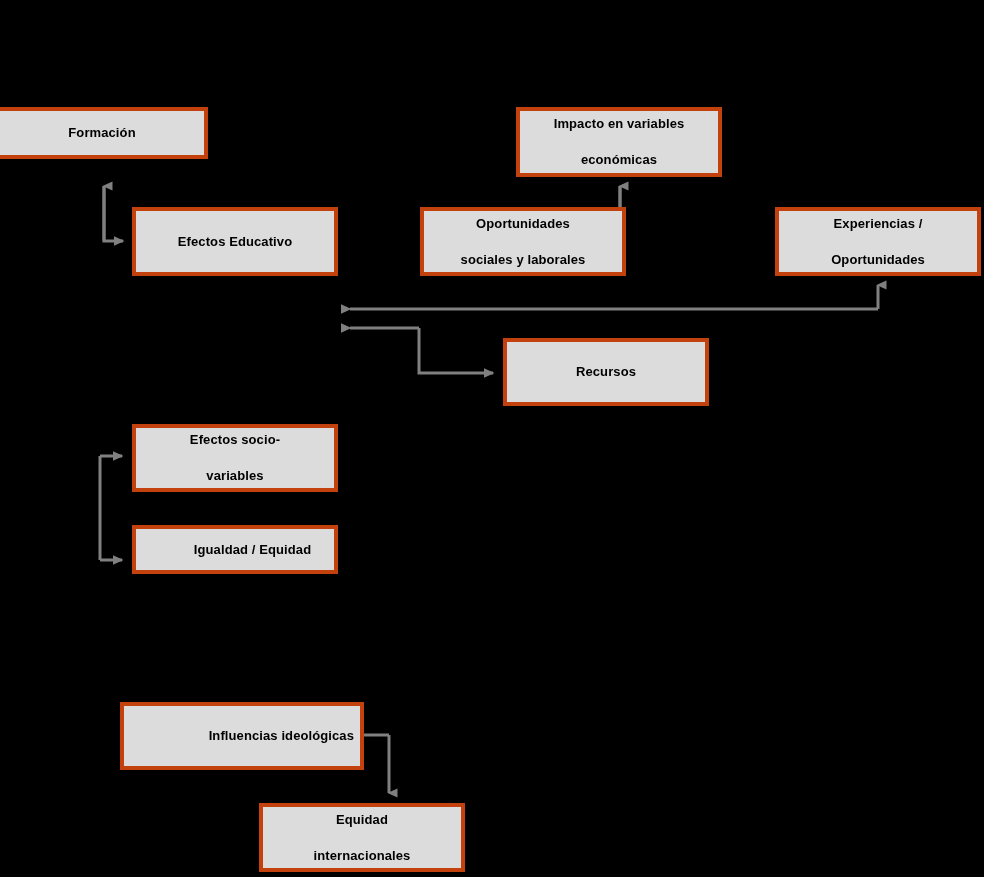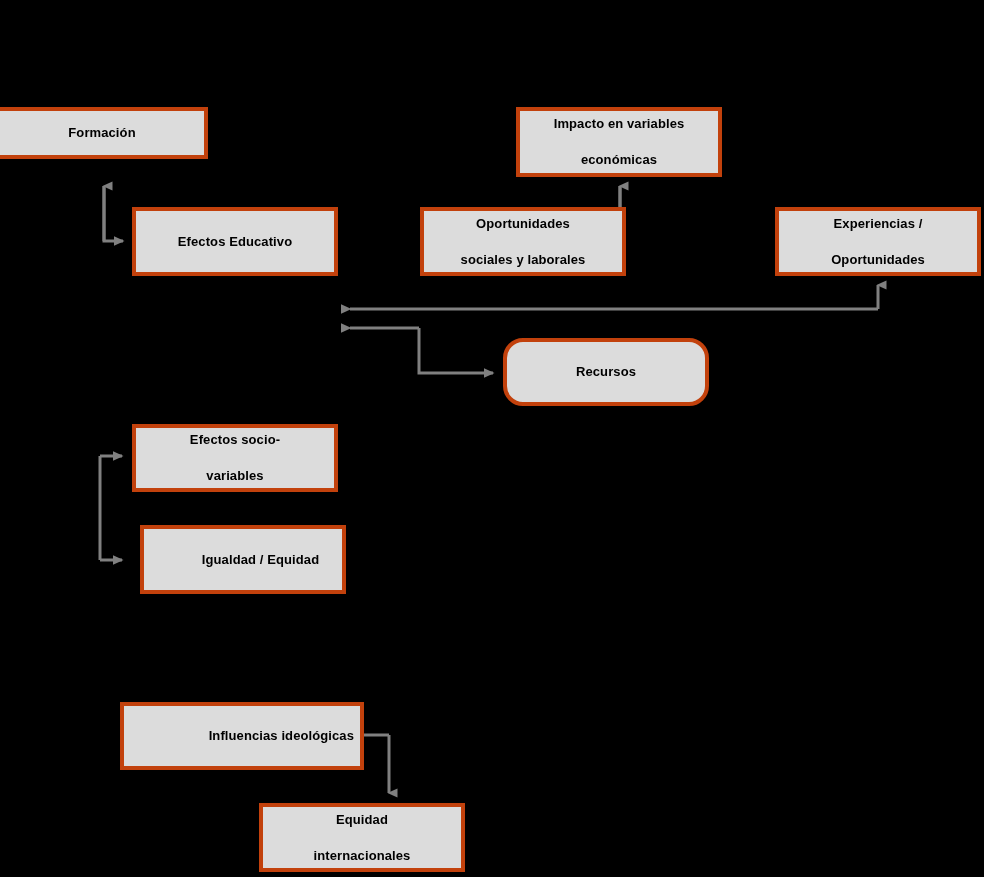--- a/index.html
+++ b/index.html
@@ -107,32 +107,32 @@
     </span>
   </div>
 
   <div class="node" style="left:775px; top:207px; width:206px; height:69px;">
     <span>
       <span>Experiencias /</span><br>
       <span>Oportunidades</span>
     </span>
   </div>
 
-  <div class="node" style="left:503px; top:338px; width:206px; height:68px;border-radius:20px;">
+  <div class="node" style="left:503px; top:338px; width:206px; height:68px;">
     <span>Recursos</span>
   </div>
 
   <div class="node" style="left:132px; top:424px; width:206px; height:68px;">
     <span>
       <span>Efectos socio-</span><br>
       <span>variables</span>
     </span>
   </div>
 
-  <div class="node" style="left:140px; top:525px; width:206px; height:69px;padding-left:35px;">
+  <div class="node" style="left:132px; top:525px; width:206px; height:49px;padding-left:35px;">
     <span>Igualdad / Equidad</span>
   </div>
 
   <div class="node" style="left:120px; top:702px; width:244px; height:68px;justify-content:flex-end;">
     <span>Influencias ideológicas</span>
   </div>
 
   <div class="node" style="left:259px; top:803px; width:206px; height:69px;">
     <span>
       <span>Equidad</span><br>

